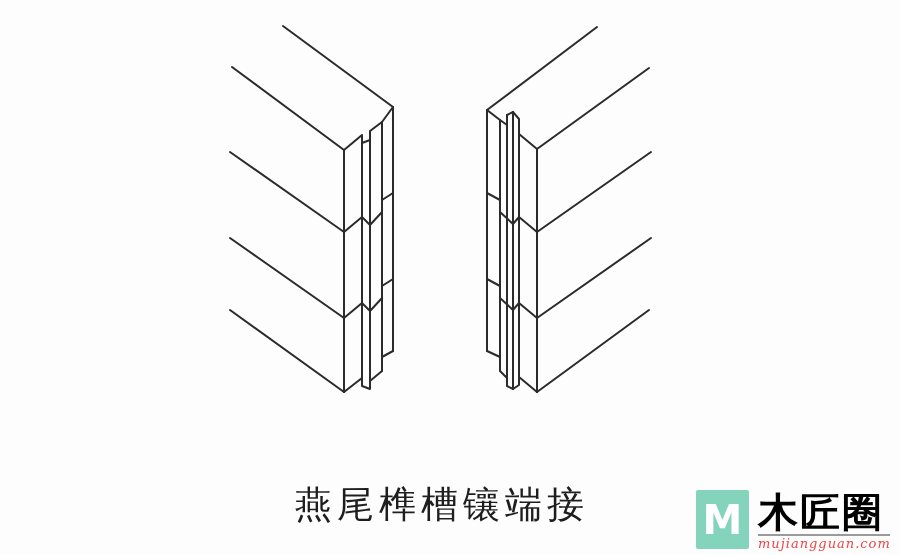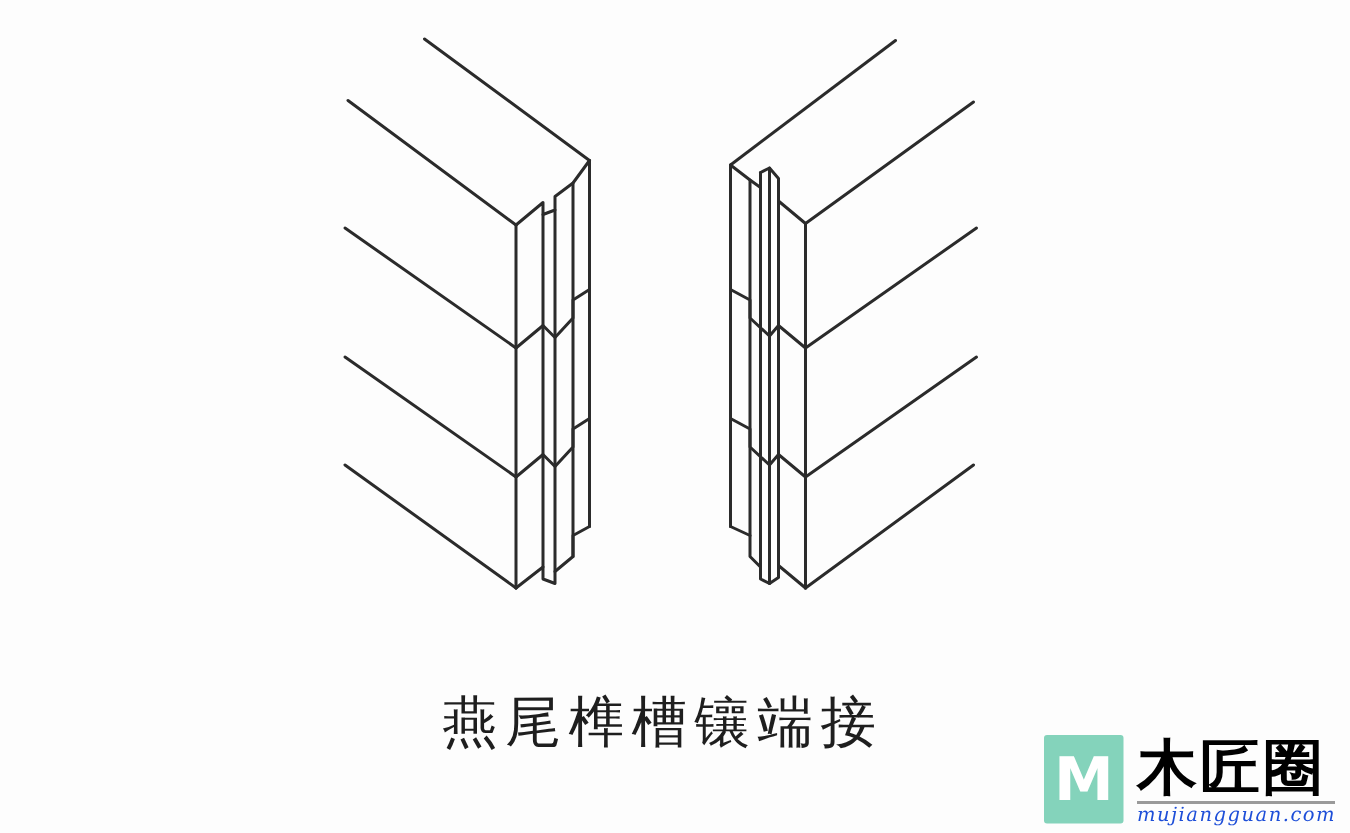--- a/index.html
+++ b/index.html
@@ -12,21 +12,21 @@
   #diagram-svg{position:absolute;left:0;top:0;}
   #diagram-svg path{
     fill:none;
     stroke:var(--line-color,#2b2b2b);
     stroke-width:2;
     stroke-linecap:round;
     stroke-linejoin:round;
   }
   .caption{
     position:absolute;
-    left:0;top:461px;width:884px;
+    left:0;top:484px;width:884px;
     text-align:center;
     font-size:37px;
     letter-spacing:5px;
     font-weight:500;
     color:#1e1e1e;
     line-height:42px;
     white-space:nowrap;
   }
   .logo{
     position:absolute;
@@ -116,17 +116,17 @@
 
   <div class="caption" style="color: rgb(30, 30, 30);">燕尾榫槽镶端接</div>
 
   <div class="logo">
     <div class="logo-mark" style="background: rgb(132, 211, 187); color: rgb(255, 255, 255);">
       <span>M</span>
     </div>
     <div class="logo-right">
       <div class="logo-name" style="color: #000000;">木匠圈</div>
       <div class="logo-rule"></div>
-      <div class="logo-domain" style="color: #1d4ed8;">mujiangguan.com</div>
+      <div class="logo-domain" style="color: #ef4444;">mujiangguan.com</div>
     </div>
   </div>
 
 </div>
 
 </body></html>

